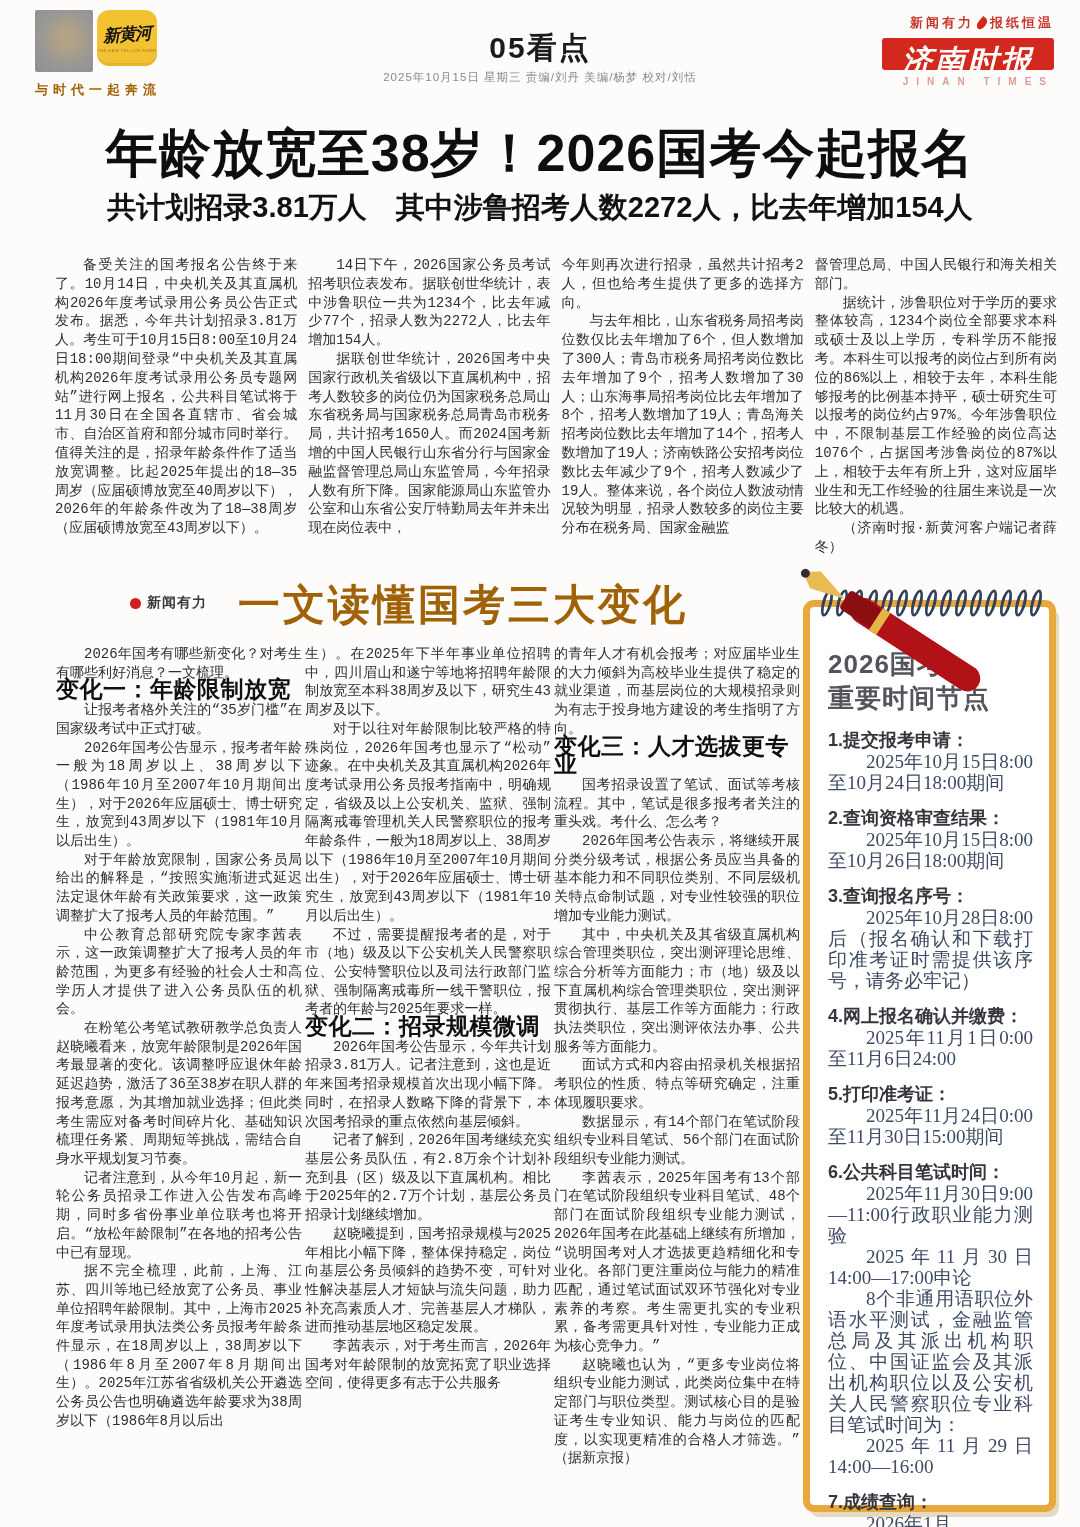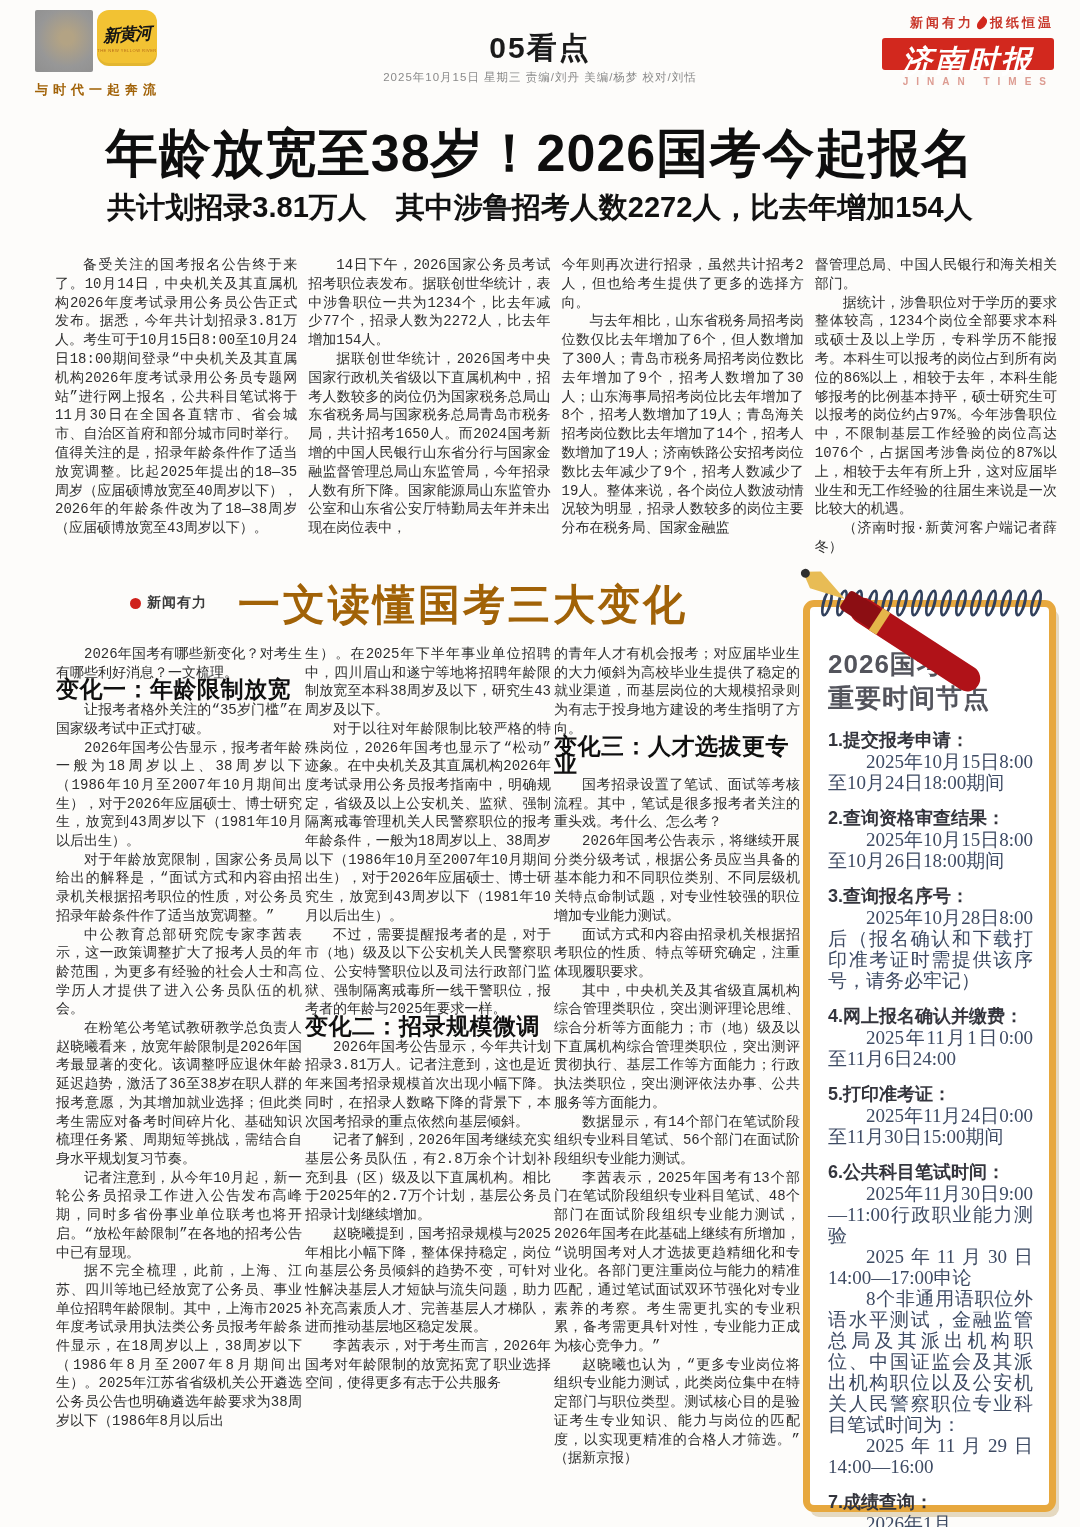--- a/index.html
+++ b/index.html
@@ -146,21 +146,21 @@
   </div>
   <div class="ext-title">一文读懂国考三大变化</div>
 
   <div class="article-bottom">
 
     <div class="txtcol">
       <p class="ind">2026年国考有哪些新变化？对考生有哪些利好消息？一文梳理。</p>
       <p class="change-h">变化一：年龄限制放宽</p>
       <p class="ind">让报考者格外关注的“35岁门槛”在国家级考试中正式打破。</p>
       <p class="ind">2026年国考公告显示，报考者年龄一般为18周岁以上、38周岁以下（1986年10月至2007年10月期间出生），对于2026年应届硕士、博士研究生，放宽到43周岁以下（1981年10月以后出生）。</p>
-      <p class="ind">对于年龄放宽限制，国家公务员局给出的解释是，“面试方式和内容由招录机关根据招考职位的性质，对公务员招录年龄条件作了适当放宽调整。”</p>
+      <p class="ind">对于年龄放宽限制，国家公务员局给出的解释是，“按照实施渐进式延迟法定退休年龄有关政策要求，这一政策调整扩大了报考人员的年龄范围。”</p>
       <p class="ind">中公教育总部研究院专家李茜表示，这一政策调整扩大了报考人员的年龄范围，为更多有经验的社会人士和高学历人才提供了进入公务员队伍的机会。</p>
       <p class="ind">在粉笔公考笔试教研教学总负责人赵晓曦看来，放宽年龄限制是2026年国考最显著的变化。该调整呼应退休年龄延迟趋势，激活了36至38岁在职人群的报考意愿，为其增加就业选择；但此类考生需应对备考时间碎片化、基础知识梳理任务紧、周期短等挑战，需结合自身水平规划复习节奏。</p>
       <p class="ind">记者注意到，从今年10月起，新一轮公务员招录工作进入公告发布高峰期，同时多省份事业单位联考也将开启。“放松年龄限制”在各地的招考公告中已有显现。</p>
       <p class="ind">据不完全梳理，此前，上海、江苏、四川等地已经放宽了公务员、事业单位招聘年龄限制。其中，上海市2025年度考试录用执法类公务员报考年龄条件显示，在18周岁以上，38周岁以下（1986年8月至2007年8月期间出生）。2025年江苏省省级机关公开遴选公务员公告也明确遴选年龄要求为38周岁以下（1986年8月以后出</p>
     </div>
 
     <div class="txtcol">
       <p>生）。在2025年下半年事业单位招聘中，四川眉山和遂宁等地将招聘年龄限制放宽至本科38周岁及以下，研究生43周岁及以下。</p>
       <p class="ind">对于以往对年龄限制比较严格的特殊岗位，2026年国考也显示了“松动”迹象。在中央机关及其直属机构2026年度考试录用公务员报考指南中，明确规定，省级及以上公安机关、监狱、强制隔离戒毒管理机关人民警察职位的报考年龄条件，一般为18周岁以上、38周岁以下（1986年10月至2007年10月期间出生），对于2026年应届硕士、博士研究生，放宽到43周岁以下（1981年10月以后出生）。</p>
       <p class="ind">不过，需要提醒报考者的是，对于市（地）级及以下公安机关人民警察职位、公安特警职位以及司法行政部门监狱、强制隔离戒毒所一线干警职位，报考者的年龄与2025年要求一样。</p>
@@ -169,22 +169,22 @@
       <p class="ind">记者了解到，2026年国考继续充实基层公务员队伍，有2.8万余个计划补充到县（区）级及以下直属机构。相比于2025年的2.7万个计划，基层公务员招录计划继续增加。</p>
       <p class="ind">赵晓曦提到，国考招录规模与2025年相比小幅下降，整体保持稳定，岗位向基层公务员倾斜的趋势不变，可针对性解决基层人才短缺与流失问题，助力补充高素质人才、完善基层人才梯队，进而推动基层地区稳定发展。</p>
       <p class="ind">李茜表示，对于考生而言，2026年国考对年龄限制的放宽拓宽了职业选择空间，使得更多有志于公共服务</p>
     </div>
 
     <div class="txtcol">
       <p>的青年人才有机会报考；对应届毕业生的大力倾斜为高校毕业生提供了稳定的就业渠道，而基层岗位的大规模招录则为有志于投身地方建设的考生指明了方向。</p>
       <p class="change-h">变化三：人才选拔更专业</p>
       <p class="ind">国考招录设置了笔试、面试等考核流程。其中，笔试是很多报考者关注的重头戏。考什么、怎么考？</p>
       <p class="ind">2026年国考公告表示，将继续开展分类分级考试，根据公务员应当具备的基本能力和不同职位类别、不同层级机关特点命制试题，对专业性较强的职位增加专业能力测试。</p>
+      <p class="ind">其中，中央机关及其省级直属机构综合管理类职位，突出测评理论思维、综合分析等方面能力；市（地）级及以下直属机构综合管理类职位，突出测评贯彻执行、基层工作等方面能力；行政执法类职位，突出测评依法办事、公共服务等方面能力。</p>
       <p class="ind">面试方式和内容由招录机关根据招考职位的性质、特点等研究确定，注重体现履职要求。</p>
-      <p class="ind">其中，中央机关及其省级直属机构综合管理类职位，突出测评理论思维、综合分析等方面能力；市（地）级及以下直属机构综合管理类职位，突出测评贯彻执行、基层工作等方面能力；行政执法类职位，突出测评依法办事、公共服务等方面能力。</p>
       <p class="ind">数据显示，有14个部门在笔试阶段组织专业科目笔试、56个部门在面试阶段组织专业能力测试。</p>
       <p class="ind">李茜表示，2025年国考有13个部门在笔试阶段组织专业科目笔试、48个部门在面试阶段组织专业能力测试，2026年国考在此基础上继续有所增加，“说明国考对人才选拔更趋精细化和专业化。各部门更注重岗位与能力的精准匹配，通过笔试面试双环节强化对专业素养的考察。考生需更扎实的专业积累，备考需更具针对性，专业能力正成为核心竞争力。”</p>
       <p class="ind">赵晓曦也认为，“更多专业岗位将组织专业能力测试，此类岗位集中在特定部门与职位类型。测试核心目的是验证考生专业知识、能力与岗位的匹配度，以实现更精准的合格人才筛选。”（据新京报）</p>
     </div>
 
     <div class="sidebar">
       <div class="notepad">
         <div class="spiral">
           <span></span>
             <span></span>

